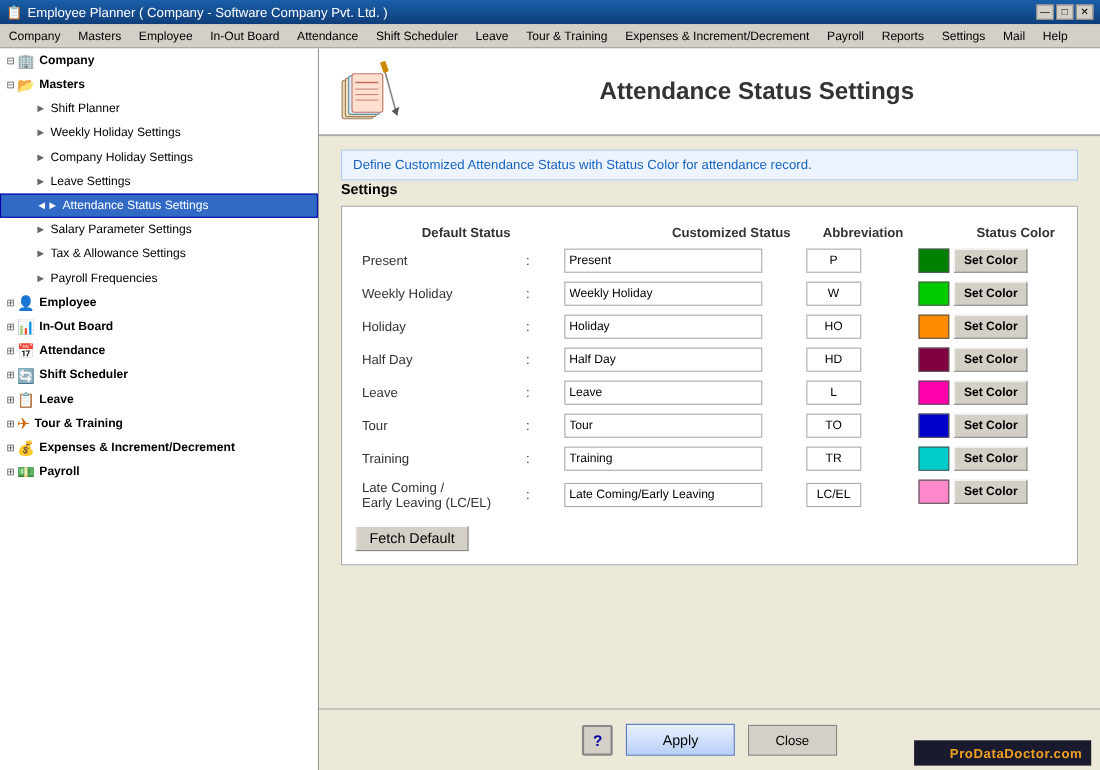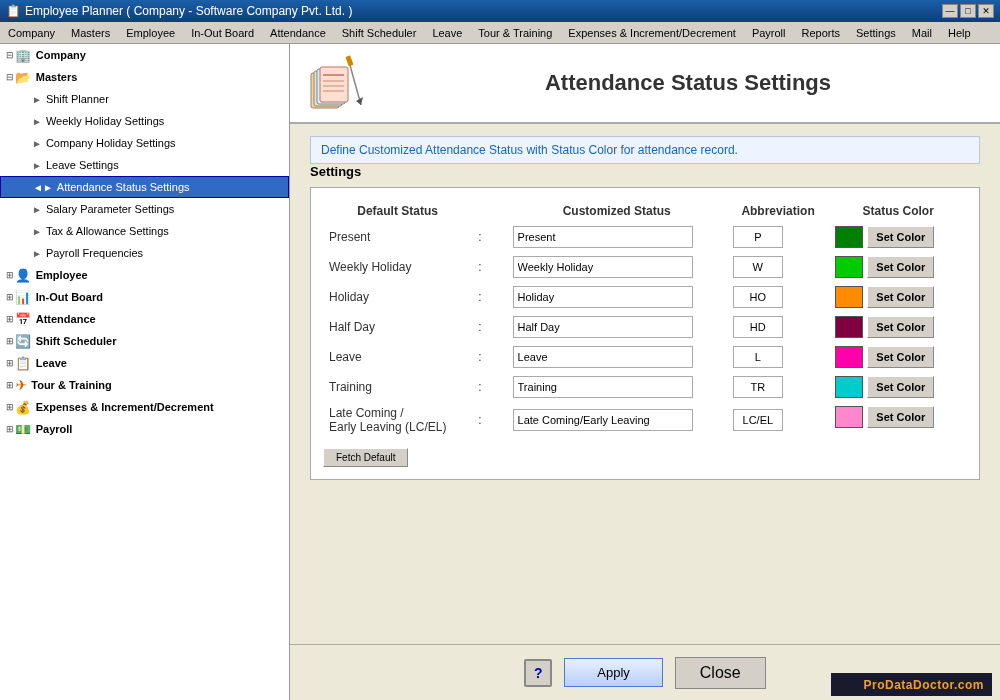--- a/index.html
+++ b/index.html
@@ -120,21 +120,21 @@
     }
     .settings-box {
       background: white;
       border: 1px solid #aaa;
       padding: 12px;
     }
 
     
     .settings-table { width: 100%; border-collapse: collapse; }
     .settings-table th {
-      text-align: center;
+      text-align: right;
       padding: 4px 8px;
       font-weight: bold;
       font-size: 12px;
       color: #333;
     }
     .settings-table td {
       padding: 4px 6px;
       vertical-align: middle;
     }
     .status-label { font-size: 12px; color: #333; min-width: 120px; }
@@ -173,21 +173,21 @@
       height: 22px;
       font-weight: bold;
     }
 
     .fetch-btn {
       background: #d4d0c8;
       border: 1px solid #888;
       border-top-color: #fff;
       border-left-color: #fff;
       padding: 3px 12px;
-      font-size: 10px;
+      font-size: 13px;
       cursor: pointer;
       margin-top: 10px;
     }
 
     
     .bottom-bar {
       background: #ece9d8;
       border-top: 1px solid #aaa;
       display: flex;
       align-items: center;
@@ -214,21 +214,21 @@
       padding: 6px 32px;
       font-size: 13px;
       cursor: pointer;
       color: #000;
       font-weight: normal;
     }
     .close-btn {
       background: #d4d0c8;
       border: 1px solid #888;
       padding: 6px 24px;
-      font-size: 16px;
+      font-size: 12px;
       cursor: pointer;
       color: #000;
     }
     .watermark {
       position: absolute;
       right: 8px;
       bottom: 4px;
       background: #1a1a2e;
       color: white;
       font-size: 13px;
@@ -457,20 +457,30 @@
                 <td class="status-label">Leave</td>
                 <td class="colon">:</td>
                 <td><input type="text" class="customized-input" value="Leave" style=""></td>
                 <td><input type="text" class="abbr-input" value="L" style=""></td>
                 <td style="display: flex; align-items: center; gap: 4px;">
                   <div class="color-box" style="background-color: rgb(255, 0, 170);"></div>
                   <button class="set-color-btn">Set Color</button>
                 </td>
               </tr>
               <tr>
+                <td class="status-label">Tour</td>
+                <td class="colon">:</td>
+                <td><input type="text" class="customized-input" value="Tour" style=""></td>
+                <td><input type="text" class="abbr-input" value="TO" style=""></td>
+                <td style="display: flex; align-items: center; gap: 4px;">
+                  <div class="color-box" style="background-color: rgb(0, 0, 204);"></div>
+                  <button class="set-color-btn">Set Color</button>
+                </td>
+              </tr>
+              <tr>
                 <td class="status-label">Training</td>
                 <td class="colon">:</td>
                 <td><input type="text" class="customized-input" value="Training" style=""></td>
                 <td><input type="text" class="abbr-input" value="TR" style=""></td>
                 <td style="display: flex; align-items: center; gap: 4px;">
                   <div class="color-box" style="background-color: rgb(0, 204, 204);"></div>
                   <button class="set-color-btn">Set Color</button>
                 </td>
               </tr>
               <tr>

